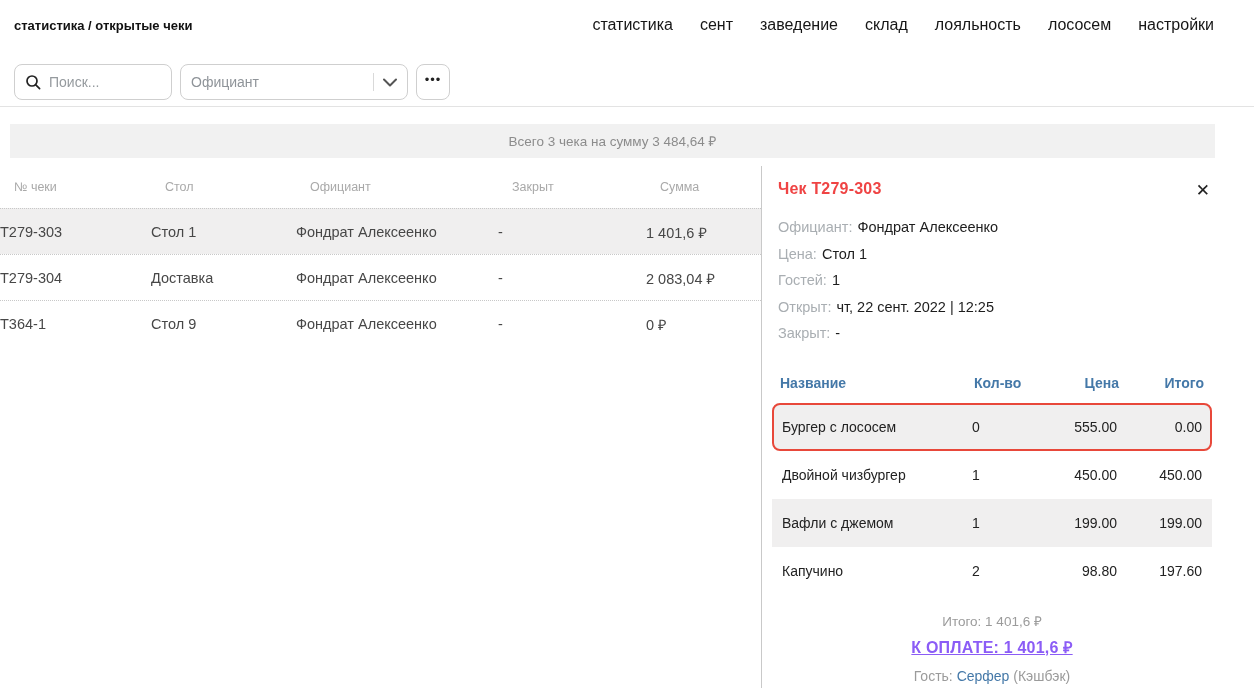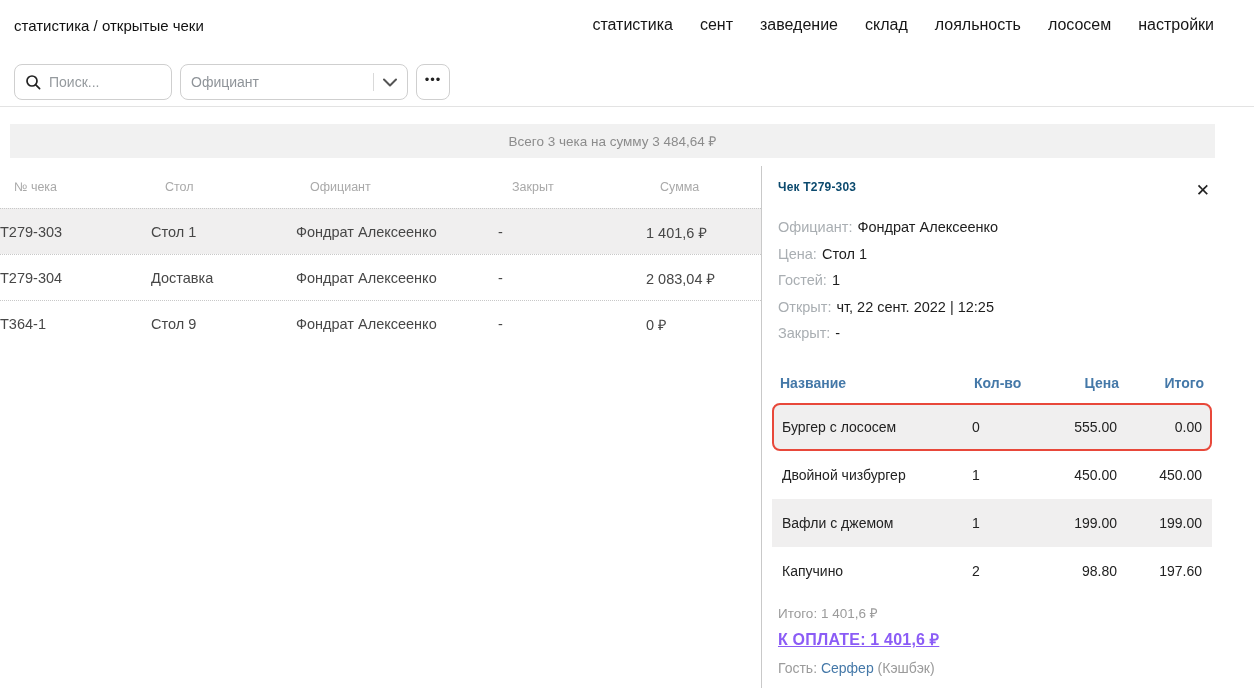--- a/index.html
+++ b/index.html
@@ -2,21 +2,21 @@
 <html><head>
 <meta charset="utf-8">
 <style>
   * { box-sizing: border-box; margin: 0; padding: 0; }
   html, body { width: 1254px; height: 700px; background: #fff; overflow: hidden; }
   body { font-family: "Liberation Sans", sans-serif; color: #1b1b1b; }
 
   
   .app-header { display: flex; justify-content: space-between; align-items: center;
                 padding: 16px 40px 0 14px; }
-  .breadcrumb { font-size: 15px; font-weight: 400; color: #111; }
+  .breadcrumb { font-size: 13px; font-weight: 700; color: #111; }
   .top-nav { display: flex; gap: 27px; }
   .top-nav a { font-size: 16px; color: #161616; text-decoration: none; cursor: pointer; }
 
   
   .toolbar { display: flex; align-items: center; gap: 8px; margin: 30px 0 0 14px; }
   .search-box { display: flex; align-items: center; width: 158px; height: 36px;
                 border: 1px solid #cfcfcf; border-radius: 8px; padding: 0 10px; background: #fff; }
   .search-box svg { flex: 0 0 auto; margin-right: 8px; }
   .search-box input { border: none; outline: none; width: 100%; font-size: 14px;
                       font-family: "Liberation Sans", sans-serif; color: #333; }
@@ -43,39 +43,39 @@
   .checks-header > div { font-size: 12.5px; color: #a9a9a9; padding-left: 14px; }
   .check-row { display: grid; grid-template-columns: 151px 145px 202px 148px 1fr;
                height: 46px; align-items: center; border-top: 1px dotted #c8c8c8; cursor: pointer; }
   .check-row > div { font-size: 14.5px; color: #474747; }
   .check-row.selected { background: #f0efef; }
 
   
   .panel { width: 493px; border-left: 1px solid #c9c9c9; margin-top: 8px;
            padding: 14px 48px 0 16px; position: relative; }
   .panel-head { display: flex; justify-content: space-between; align-items: flex-start; }
-  .panel-title { font-size: 12px; font-weight: 600; color: #0c4a6e; letter-spacing: .2px; text-align: right; }
+  .panel-title { font-size: 16px; font-weight: 600; color: #ef4444; letter-spacing: .2px; text-align: right; }
   .close-btn { background: none; border: none; font-size: 17px; color: #222; cursor: pointer;
                line-height: 1; padding: 2px; margin-right: -6px; }
   .fields { margin-top: 13px; }
   .field { font-size: 14.5px; line-height: 26.5px; }
   .field .flabel { color: #a9aeb2; }
   .field .fvalue { color: #1d1d1d; margin-left: 5px; }
 
   .items { margin-top: 24px; }
   .items-header, .item-row { display: grid; grid-template-columns: 1fr 60px 85px 85px;
                              margin: 0 -6px; padding: 0 8px; align-items: center; }
   .items-header > div { font-size: 14px; font-weight: 700; color: #4478a8; padding: 4px 0 12px; }
   .items-header > div:nth-child(3), .items-header > div:nth-child(4),
   .item-row > div:nth-child(3), .item-row > div:nth-child(4) { text-align: right; }
   .item-row { height: 48px; font-size: 14px; color: #222; border: 2px solid transparent; }
   .item-row.striped { background: #f0efef; }
   .item-row.flagged { border: 2px solid #e8483a; border-radius: 8px; }
 
-  .totals { margin-top: 8px; text-align: left; }
+  .totals { margin-top: 16px; text-align: center; }
   .totals .subtotal { font-size: 13.5px; color: #9b9b9b; line-height: 22px; }
   .totals .due { font-size: 16px; font-weight: 600; color: #8b5cf6;
                  text-decoration: underline; line-height: 30px; letter-spacing: .2px; }
   .totals .guest { font-size: 14px; color: #9b9b9b; line-height: 26px; }
   .totals .guest a { color: #4478a8; text-decoration: none; cursor: pointer; }
 </style>
 </head>
 <body>
 
 <header class="app-header">
@@ -109,21 +109,21 @@
   <button class="more-btn">•••</button>
 </div>
 
 <div class="rule"></div>
 
 <div class="banner">Всего 3 чека на сумму 3 484,64 ₽</div>
 
 <div class="content">
   <div class="checks-area">
     <div class="checks-header">
-      <div>№ чека</div>
+      <div>№ чеки</div>
       <div>Стол</div>
       <div>Официант</div>
       <div>Закрыт</div>
       <div>Сумма</div>
     </div>
 
     <div class="check-row selected">
       <div>T279-303</div>
       <div>Стол 1</div>
       <div>Фондрат Алексеенко</div>

